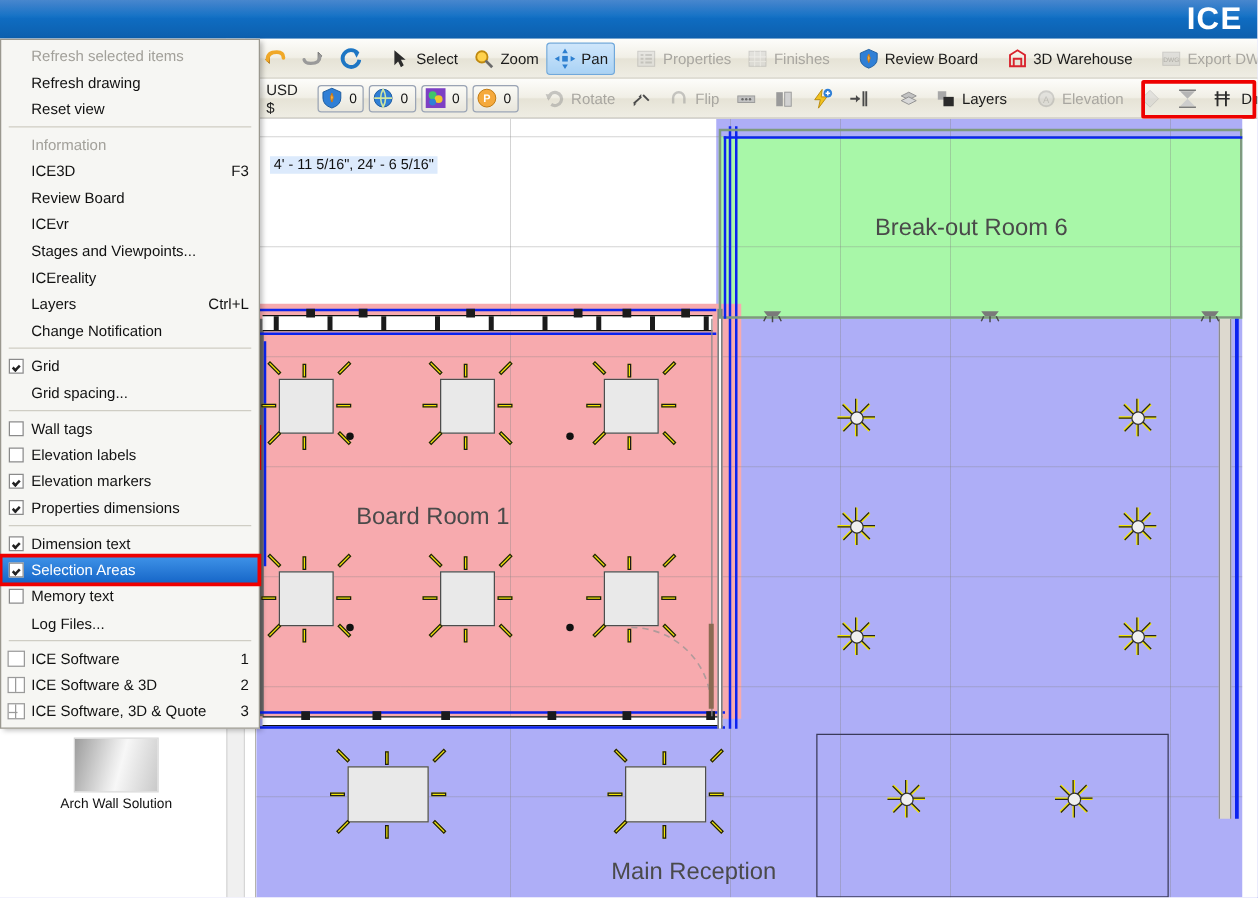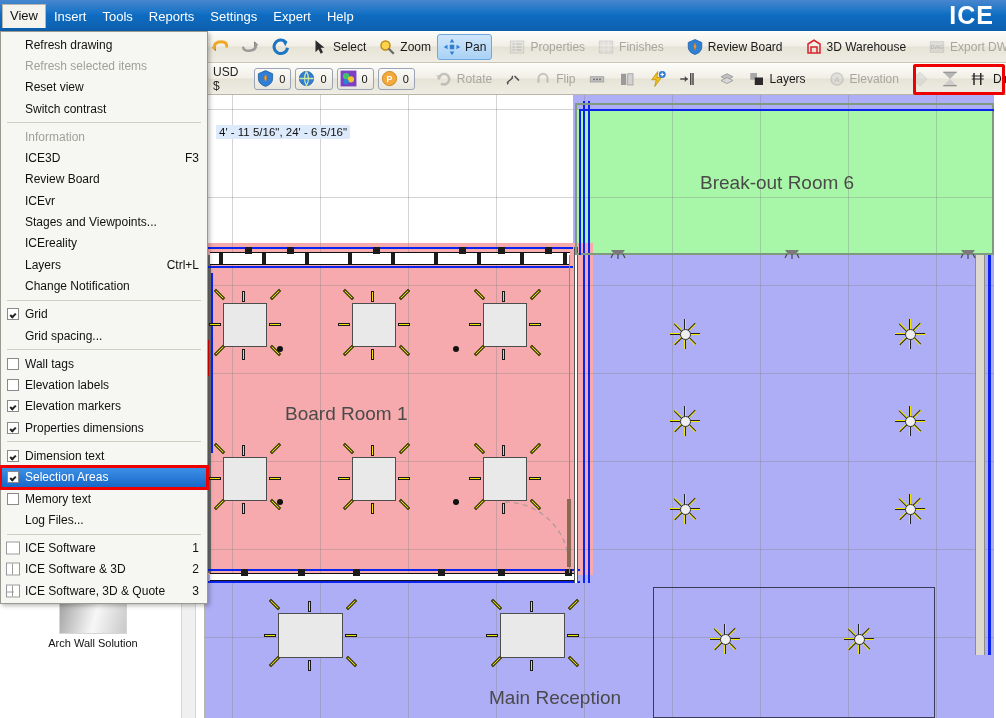--- a/index.html
+++ b/index.html
@@ -194,29 +194,20 @@
 </style>
 </head>
 <body>
 
 <div id="app">
 
   <div class="titlebar">
     <div class="titlebar-sheen"></div>
     <div class="brand">ICE</div>
   </div>
-  <div class="menubar" id="menubar">
-      <div class="menu-item active">View</div>
-      <div class="menu-item">Insert</div>
-      <div class="menu-item">Tools</div>
-      <div class="menu-item">Reports</div>
-      <div class="menu-item">Settings</div>
-      <div class="menu-item">Expert</div>
-      <div class="menu-item">Help</div>
-    </div>
 
   <div class="catalog">
     <div style="position:absolute;left:0;top:0;width:205px;height:687px;background:#fff;"></div>
     <div id="catalog-list" style="position:absolute;left:0;top:490px;width:186px;">
         <div class="cat-item">
           <div class="thumb" style="background: linear-gradient(160deg, rgb(244, 244, 244) 0%, rgb(216, 216, 216) 40%, rgb(158, 158, 158) 52%, rgb(234, 234, 234) 60%, rgb(207, 207, 207) 100%);"></div>
           <div class="cat-label">Arch Round Column Solution</div>
         </div>
         <div class="cat-item">
           <div class="thumb" style="background: linear-gradient(105deg, rgb(157, 157, 157) 0%, rgb(232, 232, 232) 45%, rgb(247, 247, 247) 55%, rgb(201, 201, 201) 100%);"></div>
@@ -764,31 +755,28 @@
       </div>
 
     <div class="room-label" style="left:495px;top:77px;">Break-out Room 6</div>
     <div class="room-label" style="left:80px;top:308px;">Board Room 1</div>
     <div class="room-label" style="left:284px;top:592px;">Main Reception</div>
 
     <div class="coord-tip">4' - 11 5/16", 24' - 6 5/16"</div>
   </div>
 
   <div class="dropdown" id="view-menu">
-      <div class="mi">
-        <span>Refresh drawing</span>
-      </div>
       <div class="mi dis">
         <span>Refresh selected items</span>
       </div>
       <div class="mi">
+        <span>Refresh drawing</span>
+      </div>
+      <div class="mi">
         <span>Reset view</span>
-      </div>
-      <div class="mi">
-        <span>Switch contrast</span>
       </div>
       <div class="mi-sep"></div>
       <div class="mi dis">
         <span>Information</span>
       </div>
       <div class="mi">
         <span>ICE3D</span>
         <span class="accel">F3</span>
       </div>
       <div class="mi">

